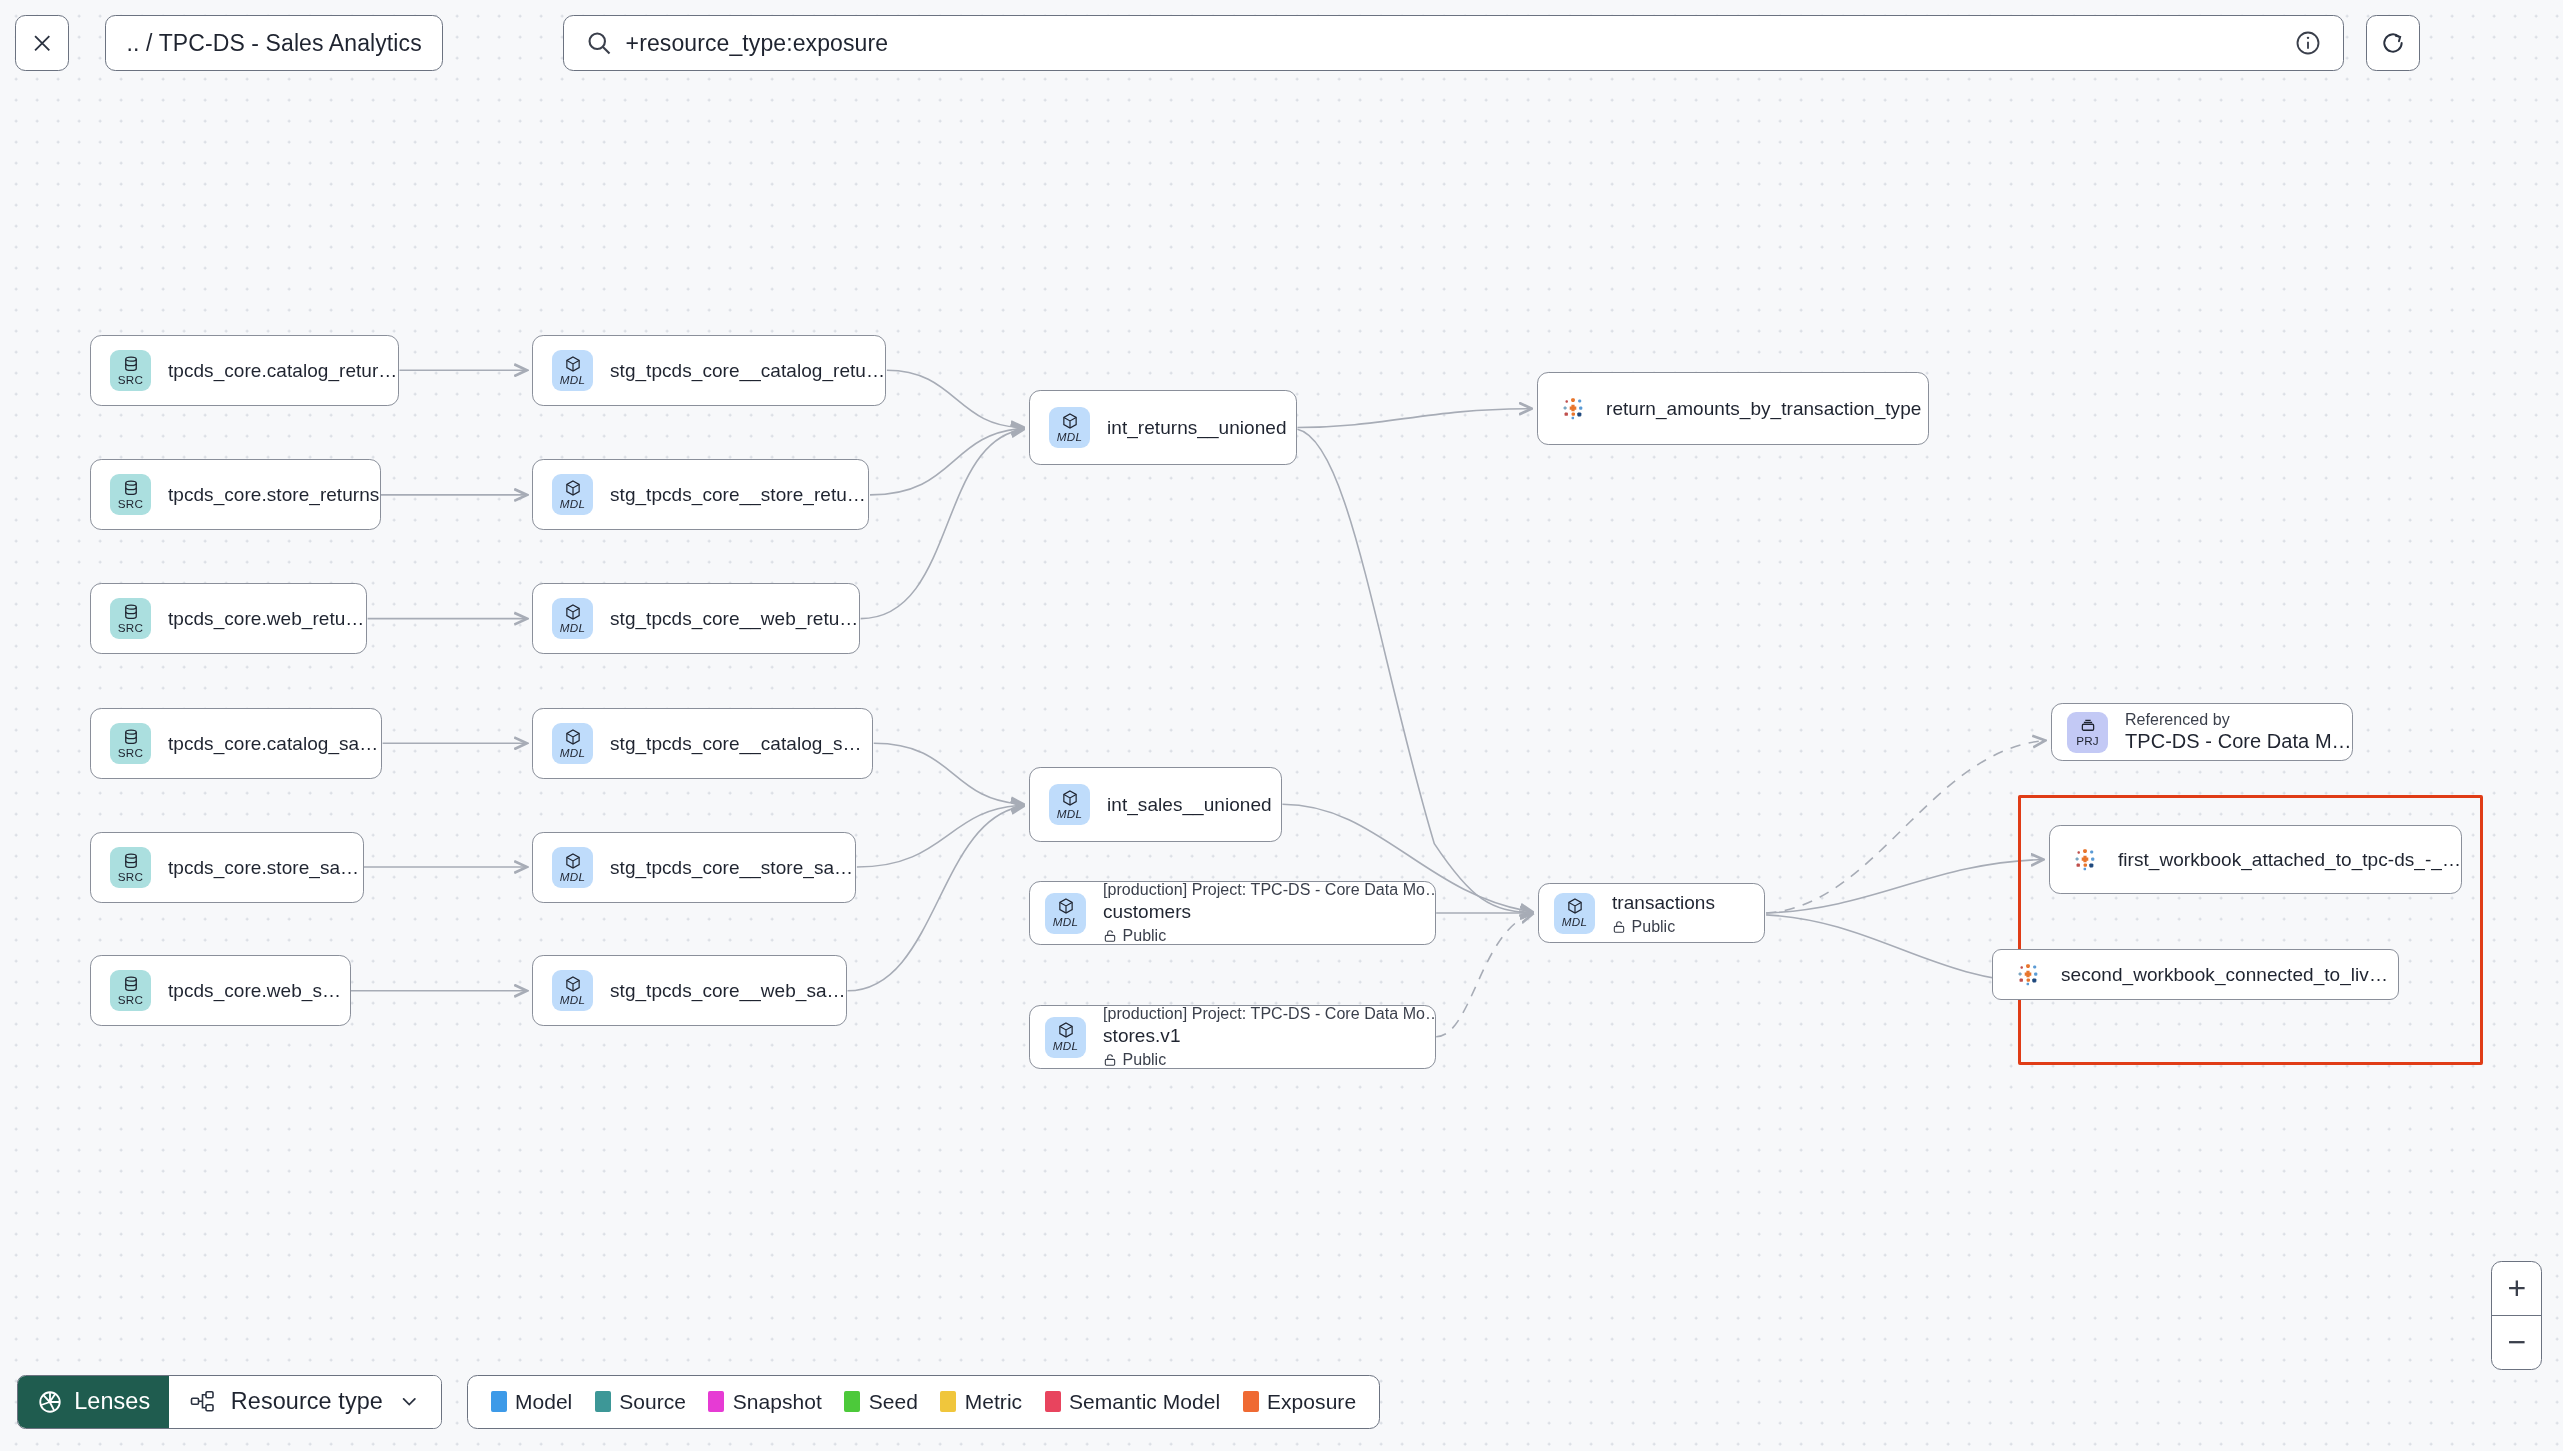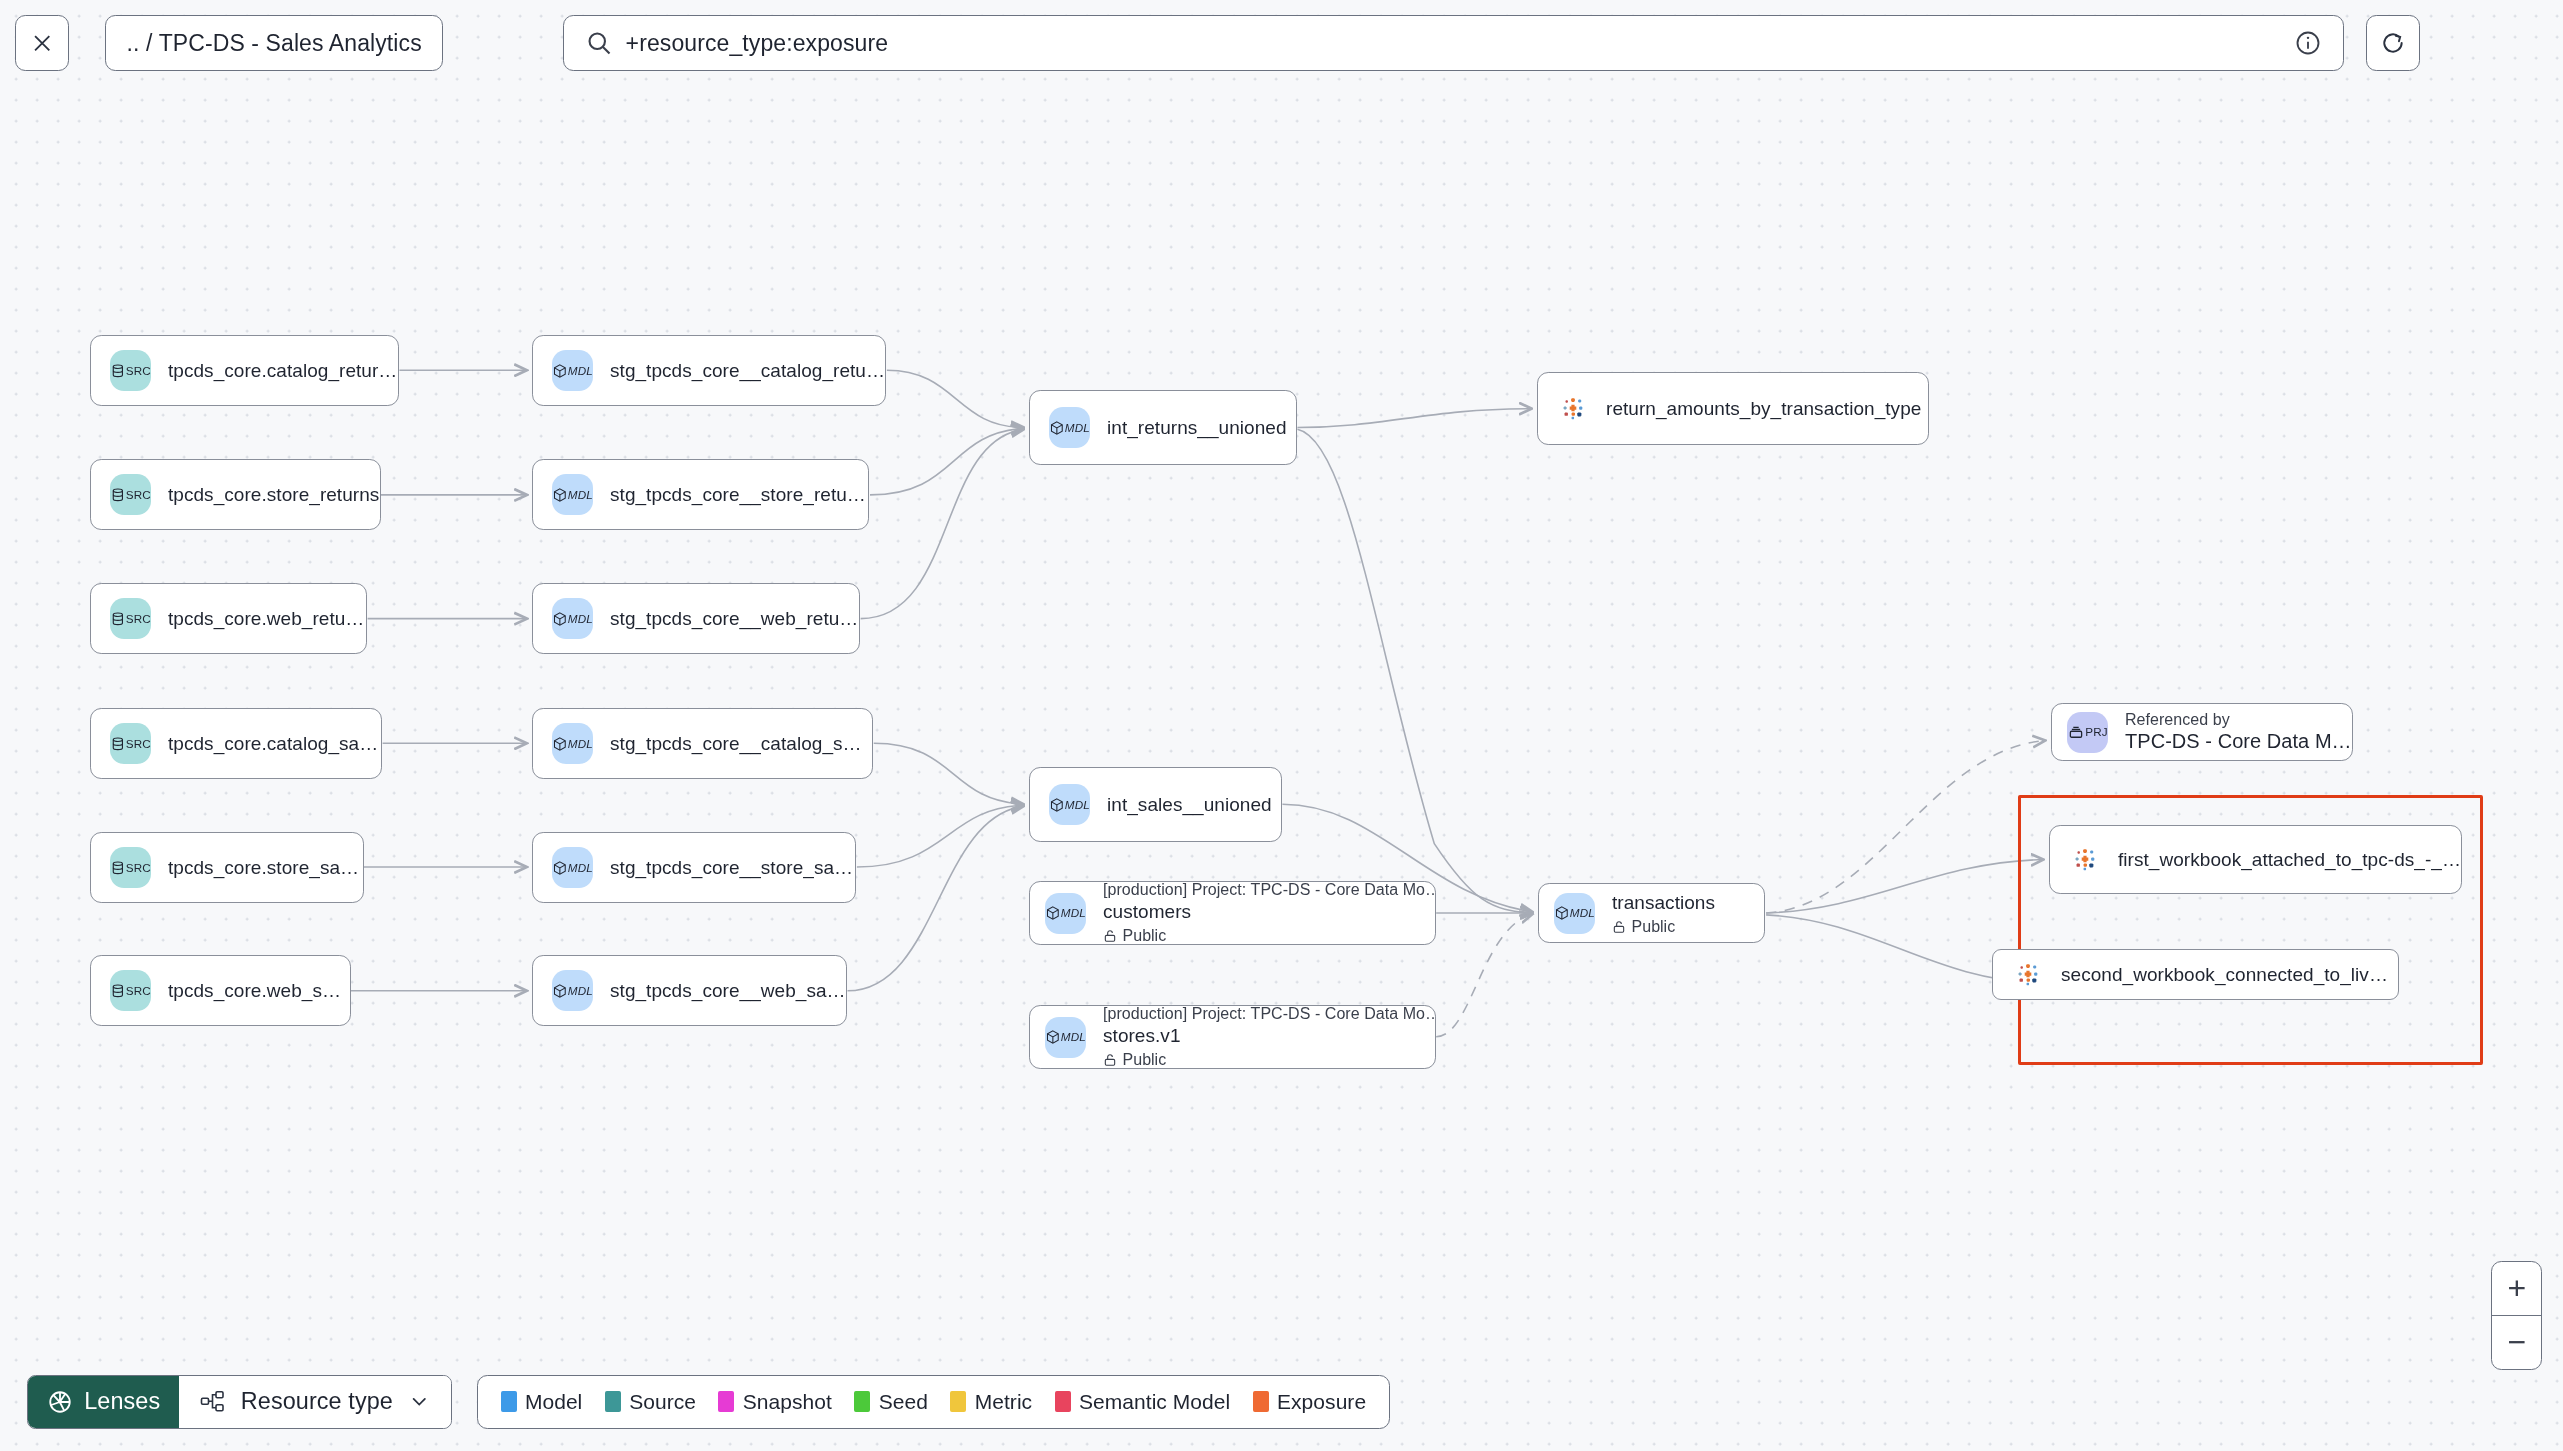--- a/index.html
+++ b/index.html
@@ -60,22 +60,22 @@
     position:absolute;
     background:#ffffff;
     border:1.3px solid #8a8f9a;
     border-radius:11.2px;
     display:flex; align-items:center;
     padding-left:19px;
     cursor:pointer;
     z-index:20;
   }
   .badge {
-    width:41px; height:41px; border-radius:14px;
-    display:flex; flex-direction:row; align-items:center; justify-content:center;
+    width:41px; height:41px; border-radius:9px;
+    display:flex; flex-direction:column; align-items:center; justify-content:center;
     flex:0 0 auto; margin-right:17px;
   }
   .badge.src { background:#abdfdf; }
   .badge.mdl { background:#bfdcfb;font-style:italic; }
   .badge.prj { background:#c3c9f5; }
   .badge svg { width:18px; height:18px; display:block; }
   .badge .bt { font-size:11.7px; color:#1f2430; line-height:12.2px; margin-top:0.9px; letter-spacing:0.2px;}
   .node .label {
     font-size:19px; color:#1f2430; white-space:nowrap;
     overflow:hidden; text-overflow:ellipsis; letter-spacing:0.05px;
@@ -98,21 +98,21 @@
 
   
   svg.edges {
     position:absolute; left:0; top:0; width:2563px; height:1451px;
     z-index:5; pointer-events:none;
   }
   svg.edges path { fill:none; stroke:#a7acb6; stroke-width:1.7px; }
   svg.edges path.dashed { stroke-dasharray:11 9; }
 
   
-  .bottombar { position:absolute; left:10px; bottom:0; width:2372px; height:112px; z-index:40;padding-left:40px; }
+  .bottombar { position:absolute; left:0; bottom:0; width:2372px; height:112px; z-index:40;padding-left:40px; }
   .lensgroup {
     position:absolute; left:17px; bottom:22.5px; height:54px;
     display:flex; border-radius:8.4px; overflow:hidden;
     border:1.5px solid #6b7280; background:#fff;
   }
   .lens-btn {
     background:#1f5c4f; color:#fff; display:flex; align-items:center; gap:11.2px;
     padding:0 19px; font-size:23.4px; cursor:pointer; letter-spacing:0.1px;
   }
   .lens-btn svg { width:26px; height:26px; }

